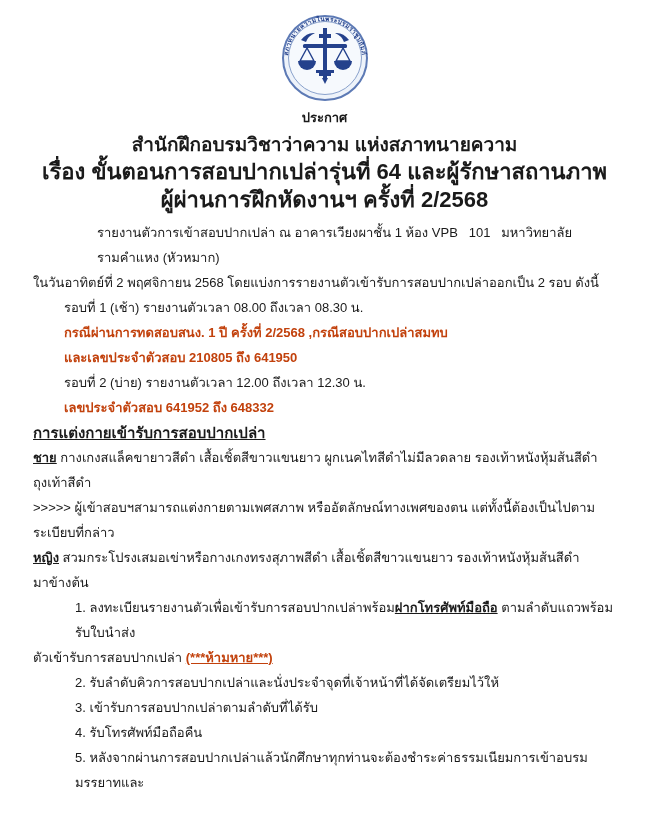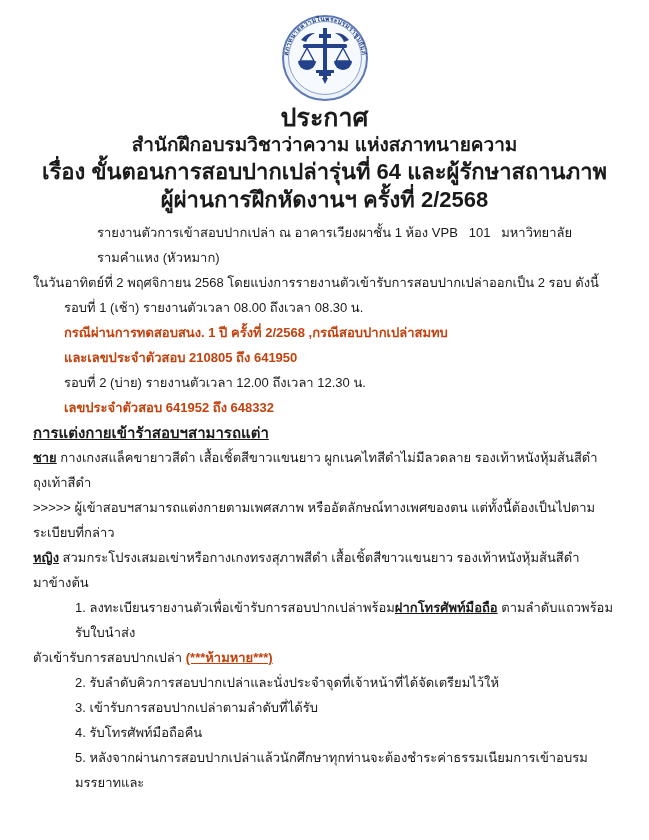--- a/index.html
+++ b/index.html
@@ -18,21 +18,21 @@
   .t{white-space:pre-wrap;}
   .b{font-weight:bold;}
   .u{text-decoration:underline;}
   .red{color:#c2410c;}
   .logo-wrap{
     text-align:center;
     height:88px;
     margin-bottom:2px;
   }
   .doc-title{
-    font-size:25px;font-weight:bold;line-height:27px;text-align:center;
+    font-size:13px;font-weight:bold;line-height:27px;text-align:center;
   }
   .doc-org{
     font-size:19px;font-weight:bold;line-height:27px;text-align:center;
   }
   .doc-subject{
     font-size:22px;font-weight:bold;line-height:28px;text-align:center;
     margin-bottom:6px;
   }
   .line{
     font-size:13px;
@@ -89,21 +89,21 @@
 
   <div class="line indent64 t">รายงานตัวการเข้าสอบปากเปล่า ณ อาคารเวียงผาชั้น 1 ห้อง VPB   101   มหาวิทยาลัยรามคำแหง (หัวหมาก)</div>
   <div class="line t">ในวันอาทิตย์ที่ 2 พฤศจิกายน 2568 โดยแบ่งการรายงานตัวเข้ารับการสอบปากเปล่าออกเป็น 2 รอบ ดังนี้</div>
 
   <div class="line indent31 t">รอบที่ 1 (เช้า) รายงานตัวเวลา 08.00 ถึงเวลา 08.30 น.</div>
   <div class="line indent31 red b t">กรณีผ่านการทดสอบสนง. 1 ปี ครั้งที่ 2/2568 ,กรณีสอบปากเปล่าสมทบ</div>
   <div class="line indent31 red b t">และเลขประจำตัวสอบ 210805 ถึง 641950</div>
   <div class="line indent31 t">รอบที่ 2 (บ่าย) รายงานตัวเวลา 12.00 ถึงเวลา 12.30 น.</div>
   <div class="line indent31 red b t">เลขประจำตัวสอบ 641952 ถึง 648332</div>
 
-  <div class="sect-head t">การแต่งกายเข้ารัาสอบฯสามารถแต่า</div>
+  <div class="sect-head t">การแต่งกายเข้ารับการสอบปากเปล่า</div>
   <div class="line"><span class="b u t">ชาย</span><span class="t"> กางเกงสแล็คขายาวสีดำ เสื้อเชิ้ตสีขาวแขนยาว ผูกเนคไทสีดำไม่มีลวดลาย รองเท้าหนังหุ้มส้นสีดำ ถุงเท้าสีดำ</span></div>
   <div class="line t">&gt;&gt;&gt;&gt;&gt; ผู้เข้าสอบฯสามารถแต่งกายตามเพศสภาพ หรืออัตลักษณ์ทางเพศของตน แต่ทั้งนี้ต้องเป็นไปตามระเบียบที่กล่าว</div>
   <div class="line"><span class="b u t">หญิง</span><span class="t"> สวมกระโปรงเสมอเข่าหรือกางเกงทรงสุภาพสีดำ เสื้อเชิ้ตสีขาวแขนยาว รองเท้าหนังหุ้มส้นสีดำ</span></div>
   <div class="line t">มาข้างต้น</div>
 
   <div class="line indent42"><span class="t">1. ลงทะเบียนรายงานตัวเพื่อเข้ารับการสอบปากเปล่าพร้อม</span><span class="b u t">ฝากโทรศัพท์มือถือ</span><span class="t"> ตามลำดับแถวพร้อมรับใบนำส่ง</span></div>
   <div class="line"><span class="t">ตัวเข้ารับการสอบปากเปล่า </span><span class="red b u t">(***ห้ามหาย***)</span></div>
   <div class="line indent42 t">2. รับลำดับคิวการสอบปากเปล่าและนั่งประจำจุดที่เจ้าหน้าที่ได้จัดเตรียมไว้ให้</div>
   <div class="line indent42 t">3. เข้ารับการสอบปากเปล่าตามลำดับที่ได้รับ</div>
   <div class="line indent42 t">4. รับโทรศัพท์มือถือคืน</div>

